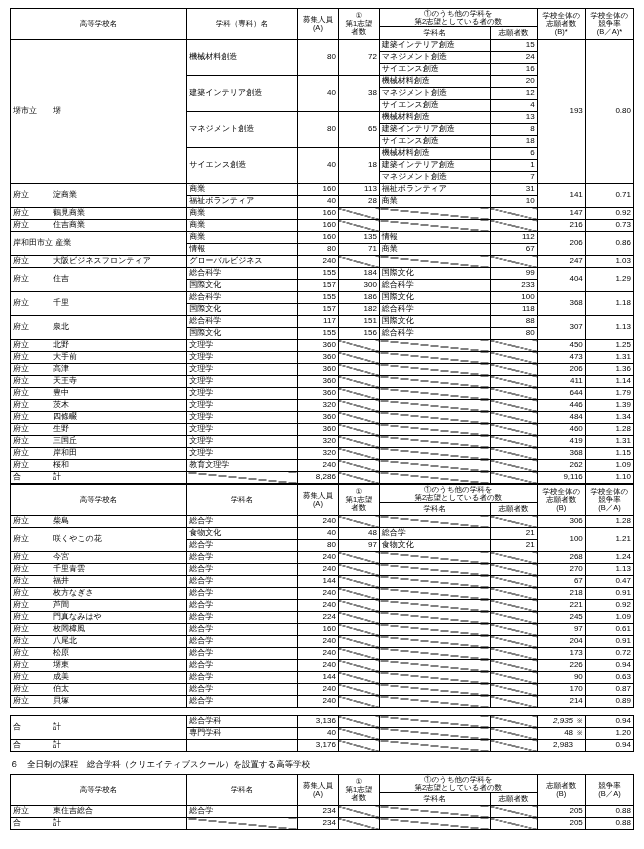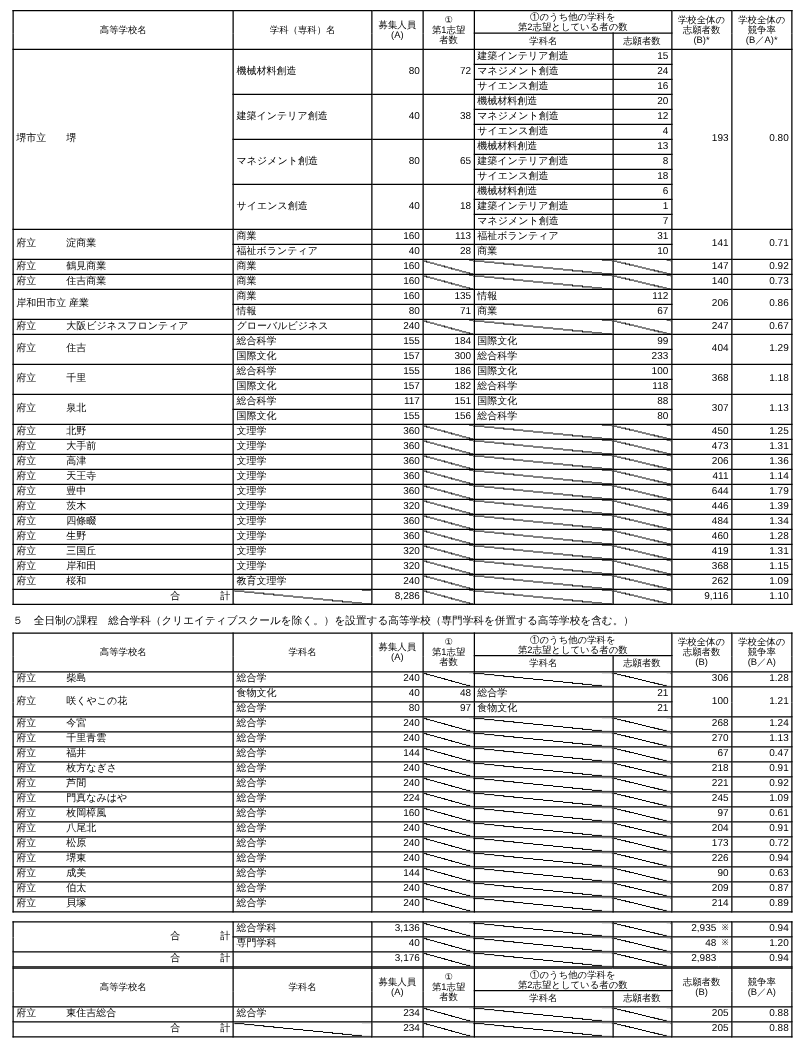--- a/index.html
+++ b/index.html
@@ -30,21 +30,21 @@
     border: 1px solid #000000;
     padding: 0 2px;
     font-weight: normal;
     font-size: 8px;
     line-height: 1.05;
     height: 11px;
     vertical-align: middle;
     overflow: hidden;
     white-space: nowrap;
   }
-  .c { text-align: right; }
+  .c { text-align: left; }
   .l { text-align: left; }
   .r { text-align: right; }
   .hdr td { text-align: center; font-size: 7.5px; }
   .tiny { font-size: 6.5px; }
   .sec-title {
     font-size: 8.5px;
     margin: 7px 0 3px 0;
   }
   .slash {
     position: relative;
@@ -178,21 +178,21 @@
           <td rowspan="1" class="r">147</td>
           <td rowspan="1" class="r">0.92</td>
         </tr>
         <tr>
           <td rowspan="1" class="l">府立　　　住吉商業</td>
           <td rowspan="1" class="l">商業</td>
           <td rowspan="1" class="r">160</td>
           <td rowspan="1" class="r slash">&nbsp;</td>
           <td class="l slash">&nbsp;</td>
           <td class="r slash">&nbsp;</td>
-          <td rowspan="1" class="r">140</td>
+          <td rowspan="1" class="r">216</td>
           <td rowspan="1" class="r">0.73</td>
         </tr>
         <tr>
           <td rowspan="2" class="l">岸和田市立 産業</td>
           <td rowspan="1" class="l">商業</td>
           <td rowspan="1" class="r">160</td>
           <td rowspan="1" class="r">135</td>
           <td class="l">情報</td>
           <td class="r">112</td>
           <td rowspan="2" class="r">206</td>
@@ -206,21 +206,21 @@
           <td class="r">67</td>
         </tr>
         <tr>
           <td rowspan="1" class="l">府立　　　大阪ビジネスフロンティア</td>
           <td rowspan="1" class="l">グローバルビジネス</td>
           <td rowspan="1" class="r">240</td>
           <td rowspan="1" class="r slash">&nbsp;</td>
           <td class="l slash">&nbsp;</td>
           <td class="r slash">&nbsp;</td>
           <td rowspan="1" class="r">247</td>
-          <td rowspan="1" class="r">0.67</td>
+          <td rowspan="1" class="r">1.03</td>
         </tr>
         <tr>
           <td rowspan="2" class="l">府立　　　住吉</td>
           <td rowspan="1" class="l">総合科学</td>
           <td rowspan="1" class="r">155</td>
           <td rowspan="1" class="r">184</td>
           <td class="l">国際文化</td>
           <td class="r">99</td>
           <td rowspan="2" class="r">404</td>
           <td rowspan="2" class="r">1.29</td>
@@ -384,21 +384,20 @@
           <td class="r">8,286</td>
           <td class="r slash">&nbsp;</td>
           <td class="l slash">&nbsp;</td>
           <td class="r slash">&nbsp;</td>
           <td class="r">9,116</td>
           <td class="r">1.10</td>
         </tr>
       </tbody>
   </table>
 
-  <div class="sec-title">５　全日制の課程　総合学科（クリエイティブスクールを除く。）を設置する高等学校（専門学科を併置する高等学校を含む。）</div>
   <table>
     <colgroup>
       <col style="width:172px">
       <col style="width:108px">
       <col style="width:40px">
       <col style="width:40px">
       <col style="width:108px">
       <col style="width:46px">
       <col style="width:47px">
       <col style="width:47px">
@@ -556,21 +555,21 @@
           <td rowspan="1" class="r">90</td>
           <td rowspan="1" class="r">0.63</td>
         </tr>
         <tr>
           <td rowspan="1" class="l">府立　　　伯太</td>
           <td rowspan="1" class="l">総合学</td>
           <td rowspan="1" class="r">240</td>
           <td rowspan="1" class="r slash">&nbsp;</td>
           <td class="l slash">&nbsp;</td>
           <td class="r slash">&nbsp;</td>
-          <td rowspan="1" class="r">209</td>
+          <td rowspan="1" class="r">170</td>
           <td rowspan="1" class="r">0.87</td>
         </tr>
         <tr>
           <td rowspan="1" class="l">府立　　　貝塚</td>
           <td rowspan="1" class="l">総合学</td>
           <td rowspan="1" class="r">240</td>
           <td rowspan="1" class="r slash">&nbsp;</td>
           <td class="l slash">&nbsp;</td>
           <td class="r slash">&nbsp;</td>
           <td rowspan="1" class="r">214</td>
@@ -594,21 +593,21 @@
       <col style="width:47px">
     </colgroup>
     <tbody id="t2-foot">
         <tr>
           <td rowspan="2" class="c">合　　　　計</td>
           <td class="l">総合学科</td>
           <td class="r">3,136</td>
           <td class="r slash">&nbsp;</td>
           <td class="l slash">&nbsp;</td>
           <td class="r slash">&nbsp;</td>
-          <td class="r" style="border-right:none;">2,935</td>
+          <td class="r" style="border-right:none;font-style:italic;">2,935</td>
           <td class="c tiny" style="border-left:none;">※</td>
           <td class="r">0.94</td>
         </tr>
         <tr>
           <td class="l">専門学科</td>
           <td class="r">40</td>
           <td class="r slash">&nbsp;</td>
           <td class="l slash">&nbsp;</td>
           <td class="r slash">&nbsp;</td>
           <td class="r" style="border-right:none;">48</td>
@@ -622,20 +621,21 @@
           <td class="r slash">&nbsp;</td>
           <td class="l slash">&nbsp;</td>
           <td class="r slash">&nbsp;</td>
           <td class="r" style="border-right:none;">2,983</td>
           <td class="c tiny" style="border-left:none;">&nbsp;</td>
           <td class="r">0.94</td>
         </tr>
       </tbody>
   </table>
 
+  <div class="sec-title">６　全日制の課程　総合学科（クリエイティブスクール）を設置する高等学校</div>
   <table>
     <colgroup>
       <col style="width:172px">
       <col style="width:108px">
       <col style="width:40px">
       <col style="width:40px">
       <col style="width:108px">
       <col style="width:46px">
       <col style="width:47px">
       <col style="width:47px">

